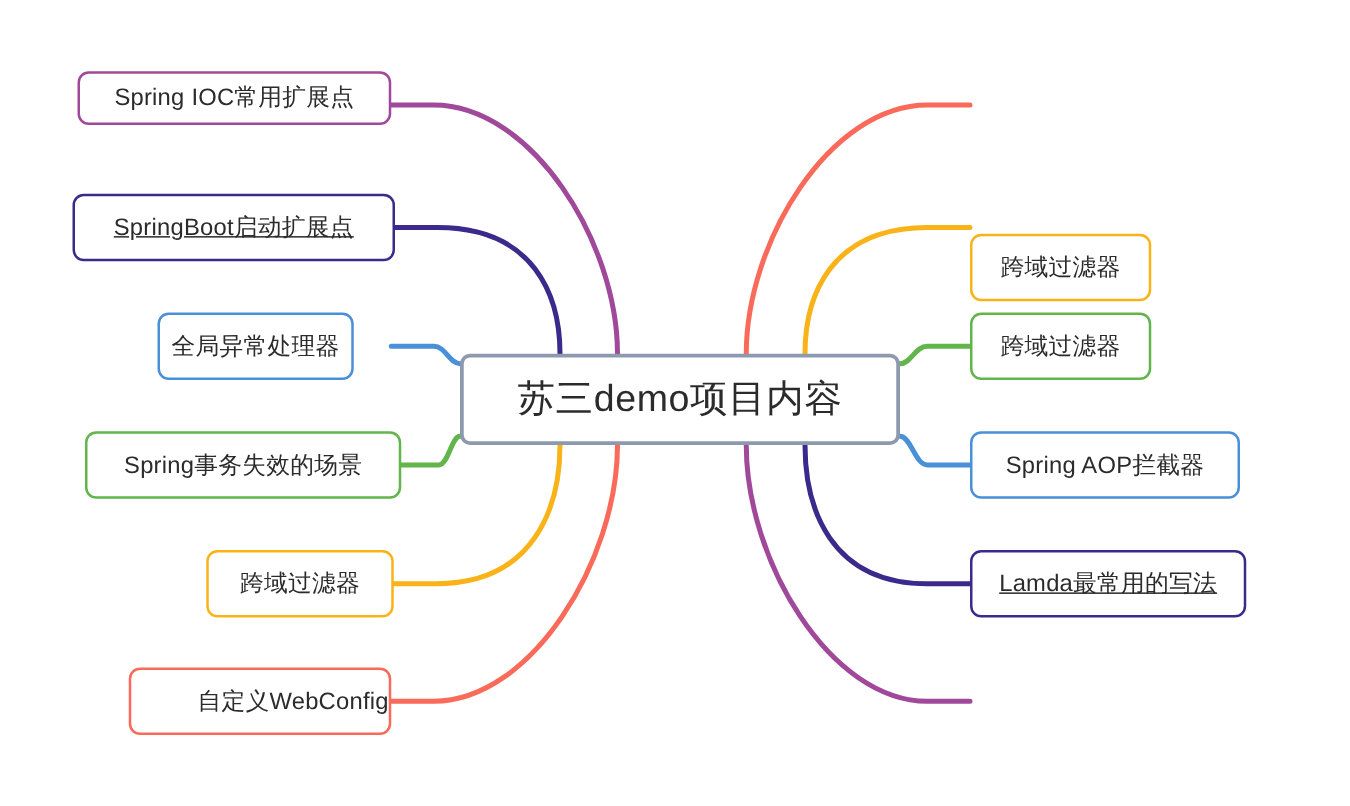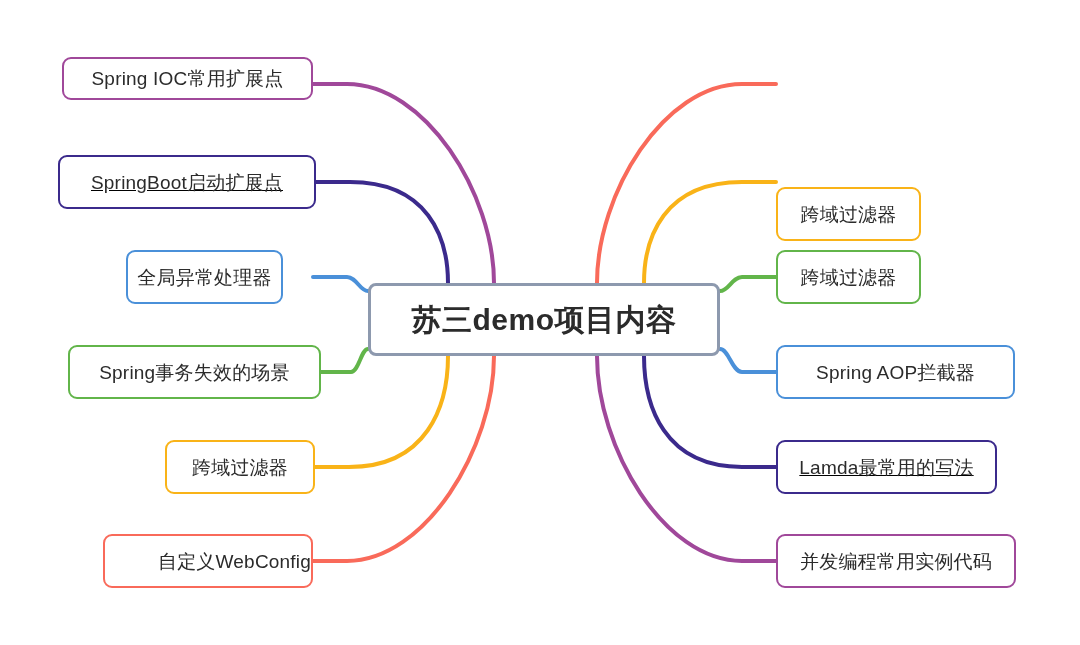--- a/index.html
+++ b/index.html
@@ -54,21 +54,21 @@
     background: #ffffff;
     border: 3px solid #8d99ae;
     border-radius: 8px;
     display: flex;
     align-items: center;
     justify-content: center;
     z-index: 6;
   }
   #center-node .center-label {
     font-size: 30px;
-    font-weight: bold;
+    font-weight: normal;
     color: #2b2b2b;
     white-space: nowrap;
     letter-spacing: 0.5px;
     line-height: 1;
   }
 </style>
 </head>
 <body>
 
 <div id="canvas">
@@ -106,27 +106,24 @@
   <div class="node" style="left: 103px; top: 534px; width: 210px; height: 54px; border-color: rgb(249, 106, 90); justify-content: flex-end;">
     <span class="label">自定义WebConfig</span>
   </div>
 
   <div class="node" style="left: 776px; top: 155px; width: 145px; height: 54px; border-color: rgb(249, 179, 24); margin-top: 32px;">
     <span class="label">跨域过滤器</span>
   </div>
   <div class="node" style="left: 776px; top: 250px; width: 145px; height: 54px; border-color: rgb(98, 181, 74);">
     <span class="label">跨域过滤器</span>
   </div>
-  <div class="node" style="left: 776px; top: 345px; width: 239px; height: 54px; border-color: rgb(74, 144, 217); text-align: right;">
+  <div class="node" style="left: 776px; top: 345px; width: 216px; height: 54px; border-color: rgb(74, 144, 217); text-align: right;">
     <span class="label">Spring AOP拦截器</span>
   </div>
   <div class="node" style="left: 776px; top: 440px; width: 221px; height: 54px; border-color: rgb(59, 42, 140); text-decoration: underline;">
     <span class="label">Lamda最常用的写法</span>
-  </div>
-  <div class="node" style="left: 776px; top: 534px; width: 240px; height: 54px; border-color: rgb(160, 72, 154);">
-    <span class="label">并发编程常用实例代码</span>
   </div>
 
   <div id="center-node" style="left: 368px; top: 283px; width: 352px; height: 73px; border-color: rgb(141, 153, 174);">
     <span class="center-label">苏三demo项目内容</span>
   </div>
 
 </div>
 
 </body></html>

